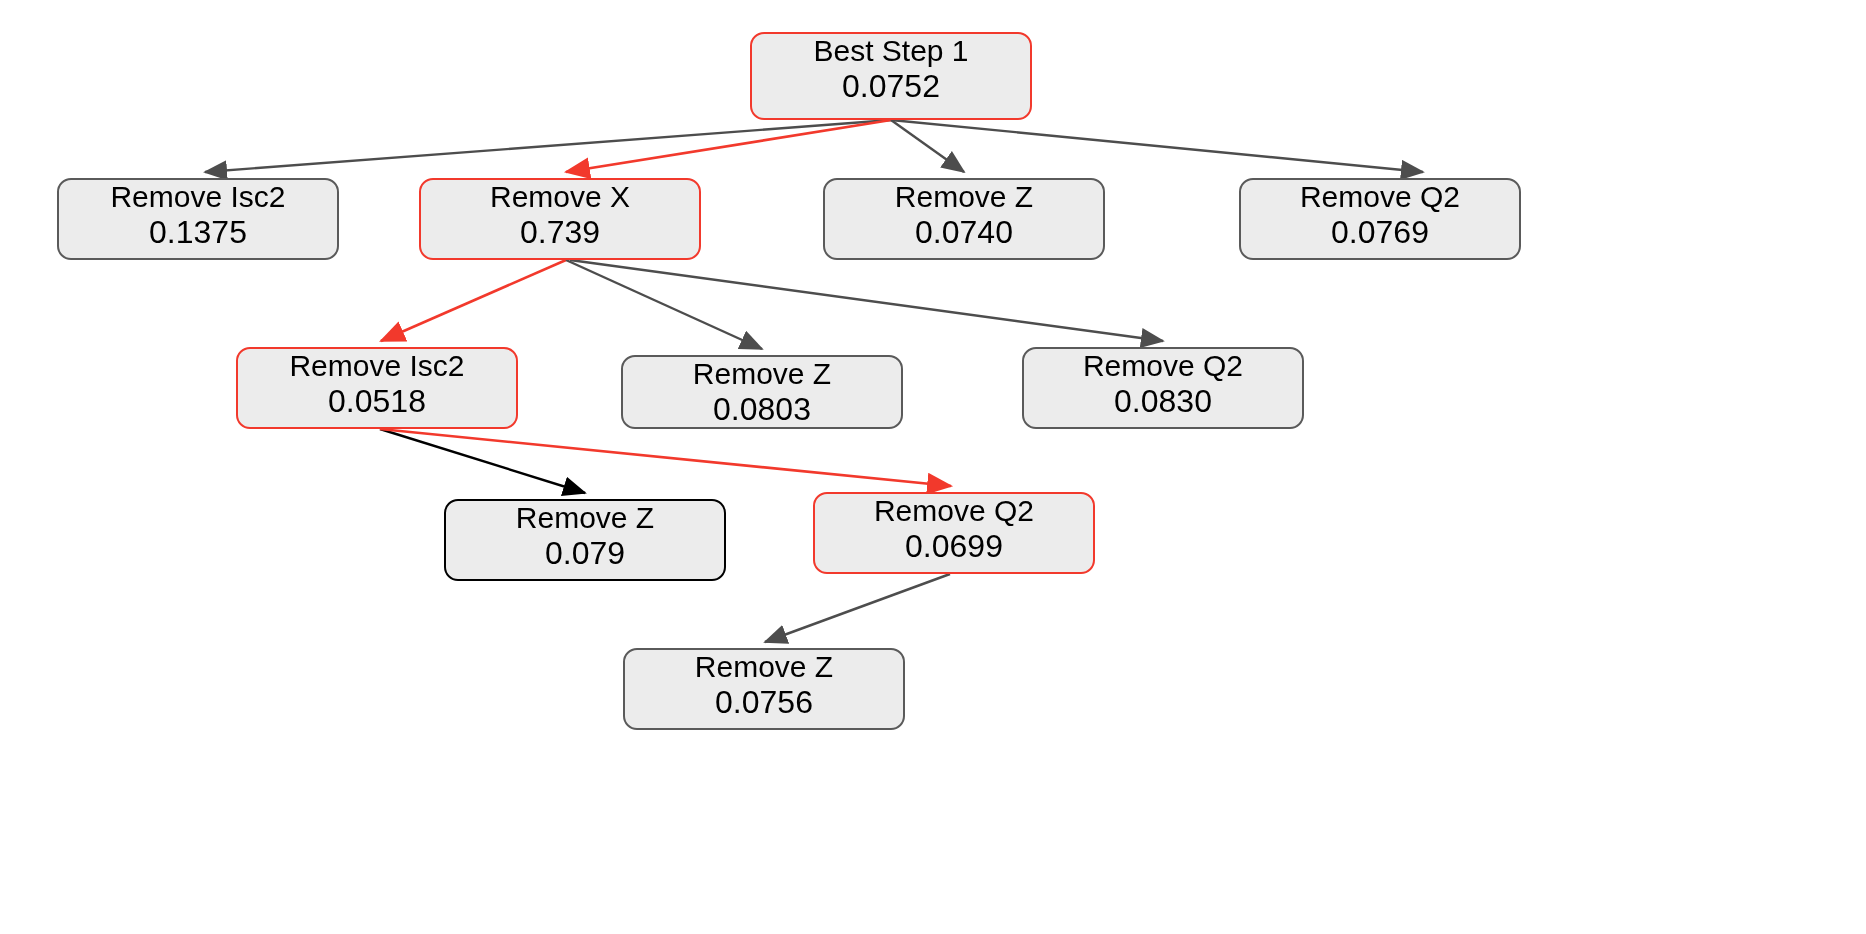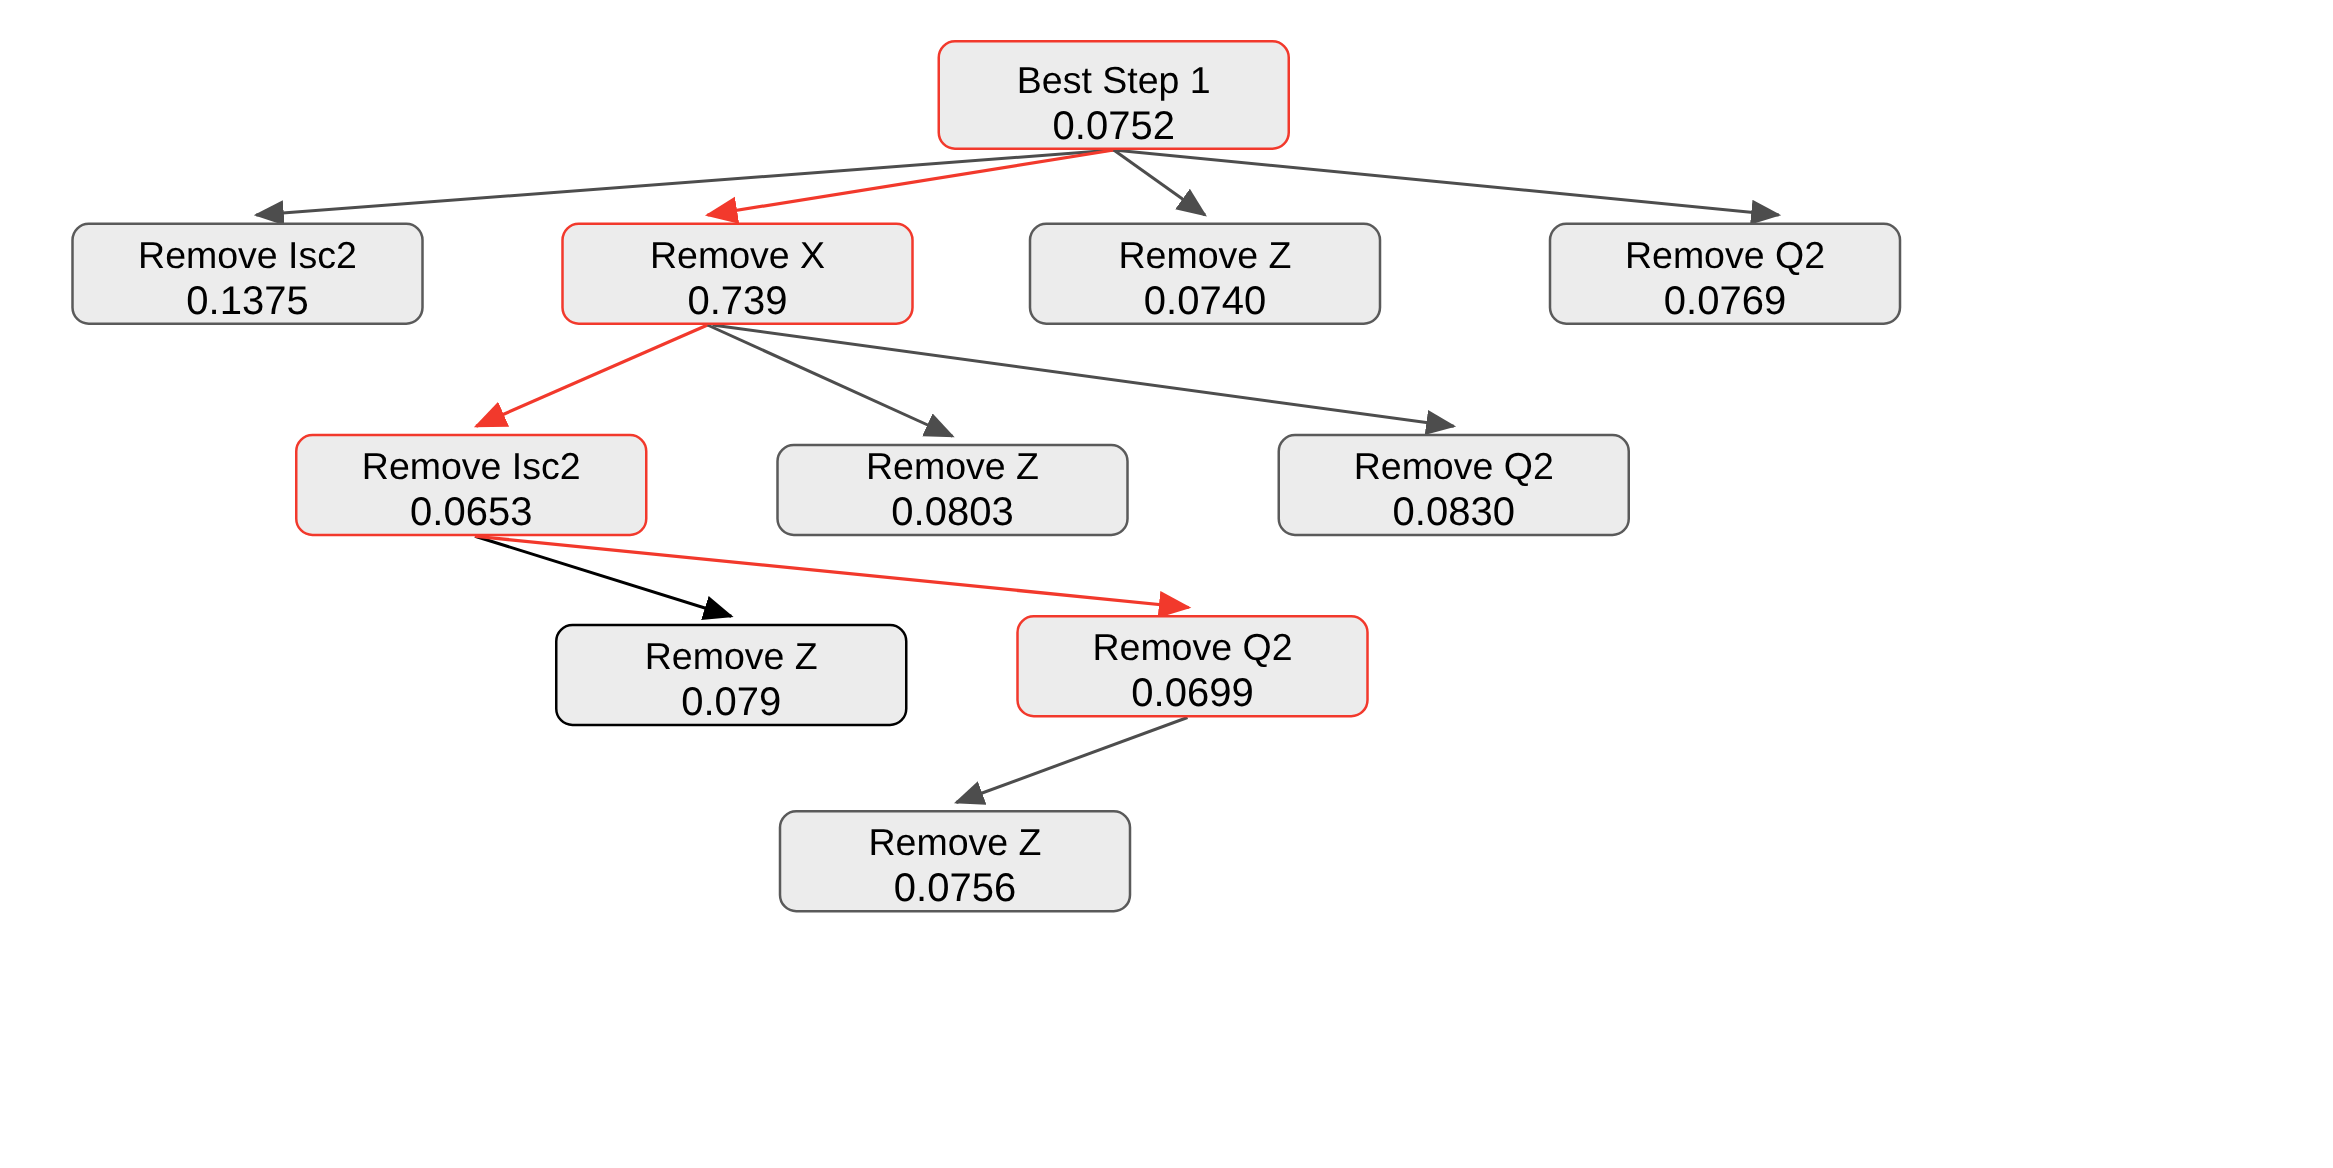--- a/index.html
+++ b/index.html
@@ -16,21 +16,21 @@
   #node-layer{position:absolute;left:0;top:0;width:1866px;height:934px;z-index:2;}
   .node{
     position:absolute;
     box-sizing:border-box;
     background:#ececec;
     border:2.2px solid #5a5a5a;
     border-radius:14px;
     display:flex;
     flex-direction:column;
     align-items:center;
-    justify-content:flex-end;
+    justify-content:flex-start;
     line-height:1.13;
     color:#000000;
   }
   .node .lbl{font-size:30px;white-space:nowrap;}
   .node .val{font-size:32px;white-space:nowrap;}
   .node.red{border-color:#f2392c;}
   .node.black{border-color:#000000;border-width:2.6px;}
   .node.gray{border-color:#5a5a5a;}
 </style>
 </head>
@@ -64,35 +64,35 @@
   </svg>
   <div id="node-layer">
       <div class="node red" style="left: 750px; top: 32px; width: 282px; height: 88px;">
         <div class="lbl">Best Step 1</div>
         <div class="val">0.0752</div>
       </div>
       <div class="node gray" style="left: 57px; top: 178px; width: 282px; height: 82px;">
         <div class="lbl">Remove Isc2</div>
         <div class="val">0.1375</div>
       </div>
-      <div class="node red" style="left: 419px; top: 178px; width: 282px; height: 82px; margin-left: 30px;">
+      <div class="node red" style="left: 419px; top: 178px; width: 282px; height: 82px;">
         <div class="lbl">Remove X</div>
         <div class="val">0.739</div>
       </div>
       <div class="node gray" style="left: 823px; top: 178px; width: 282px; height: 82px;">
         <div class="lbl">Remove Z</div>
         <div class="val">0.0740</div>
       </div>
       <div class="node gray" style="left: 1239px; top: 178px; width: 282px; height: 82px;">
         <div class="lbl">Remove Q2</div>
         <div class="val">0.0769</div>
       </div>
       <div class="node red" style="left: 236px; top: 347px; width: 282px; height: 82px;">
         <div class="lbl">Remove Isc2</div>
-        <div class="val">0.0653</div>
+        <div class="val">0.0518</div>
       </div>
       <div class="node gray" style="left: 621px; top: 355px; width: 282px; height: 74px;">
         <div class="lbl">Remove Z</div>
         <div class="val">0.0803</div>
       </div>
       <div class="node gray" style="left: 1022px; top: 347px; width: 282px; height: 82px;">
         <div class="lbl">Remove Q2</div>
         <div class="val">0.0830</div>
       </div>
       <div class="node black" style="left: 444px; top: 499px; width: 282px; height: 82px;">

